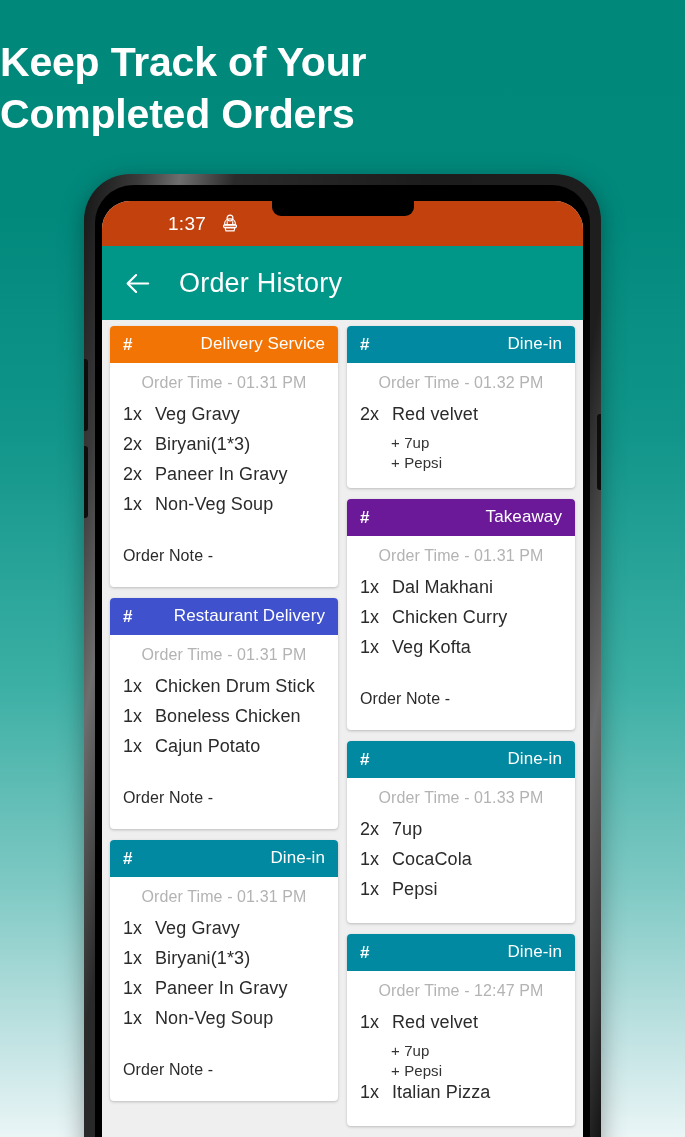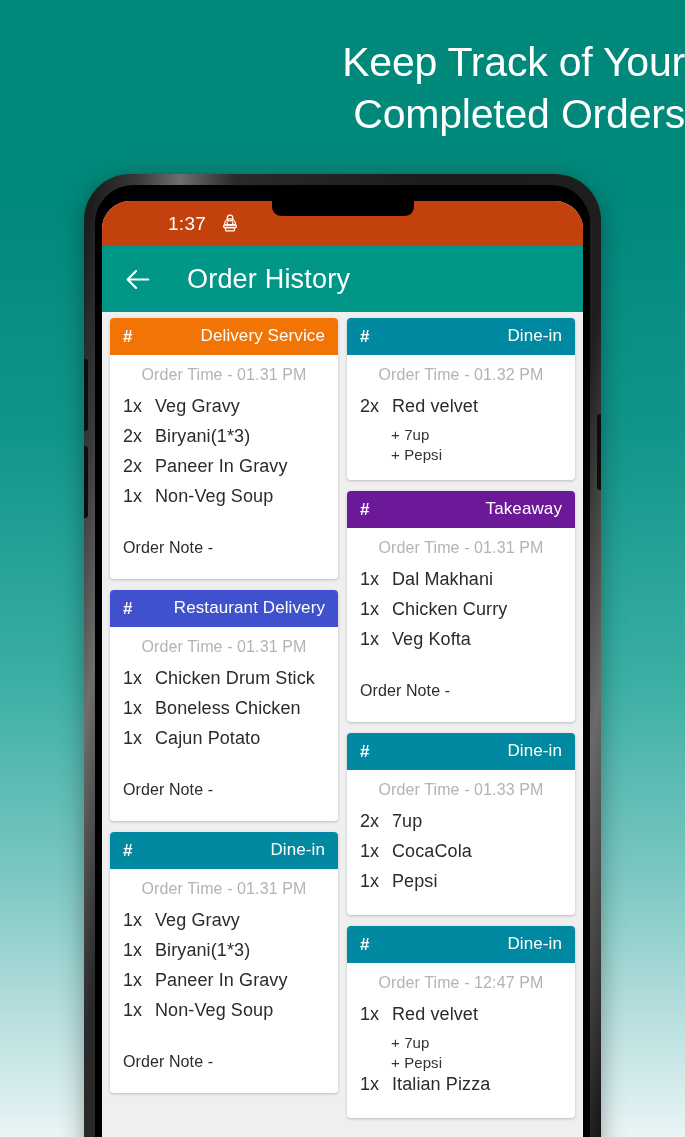--- a/index.html
+++ b/index.html
@@ -22,25 +22,25 @@
       #EAF5F6 100%);
     position: relative;
   }
 
   
   .headline {
     position: absolute;
     top: 36px;
     left: 0;
     width: 685px;
-    text-align: right;
+    text-align: left;
     color: #ffffff;
     font-size: 41px;
     line-height: 52px;
-    font-weight: 400;
+    font-weight: 700;
     letter-spacing: -0.2px;
   }
 
   
   .phone {
     position: absolute;
     left: 84px;
     top: 174px;
     width: 517px;
     height: 980px;
@@ -135,26 +135,26 @@
   .status-icon {
     width: 22px;
     height: 22px;
     position: relative;
     display: inline-block;
   }
   .status-icon svg { display: block; }
 
   
   .appbar {
-    height: 66px;
+    height: 74px;
     background: #009688;
     display: flex;
     align-items: center;
     padding-left: 22px;
-    gap: 34px;
+    gap: 26px;
   }
   .back-arrow {
     width: 29px;
     height: 29px;
     flex: 0 0 auto;
     cursor: pointer;
   }
   .appbar-title {
     color: #ffffff;
     font-size: 27px;

